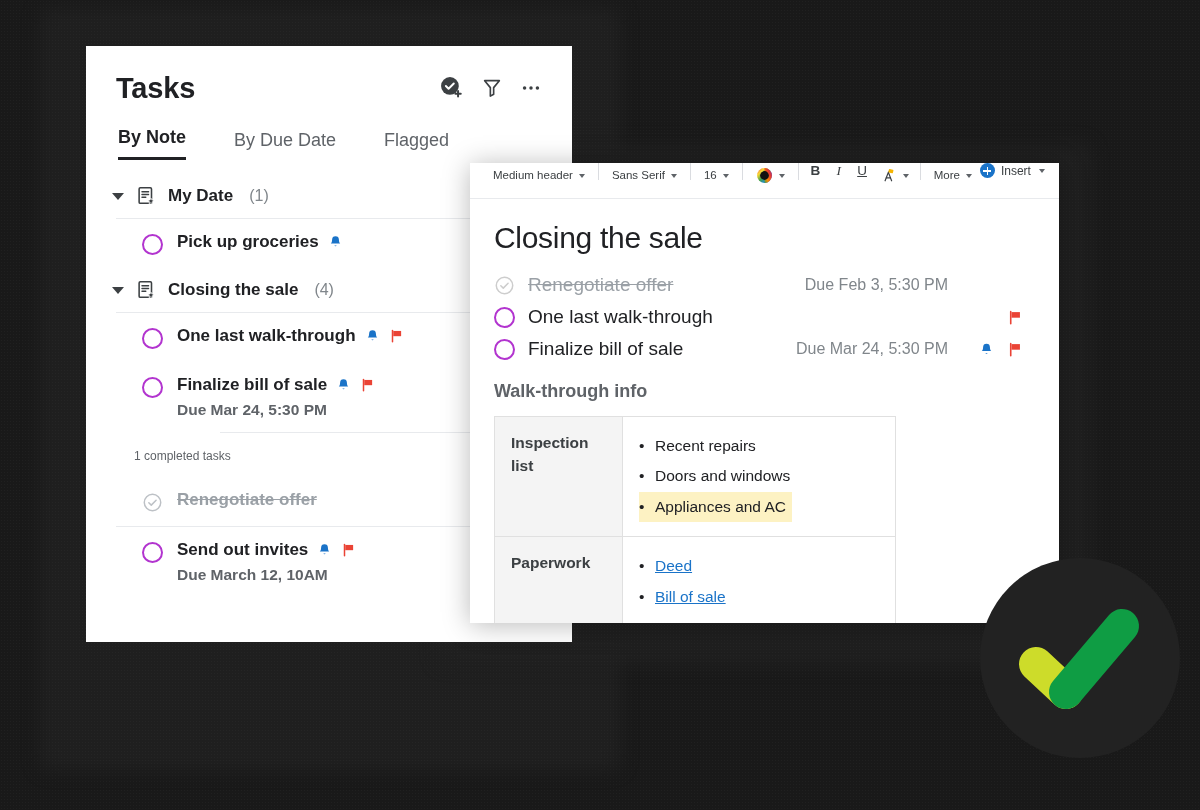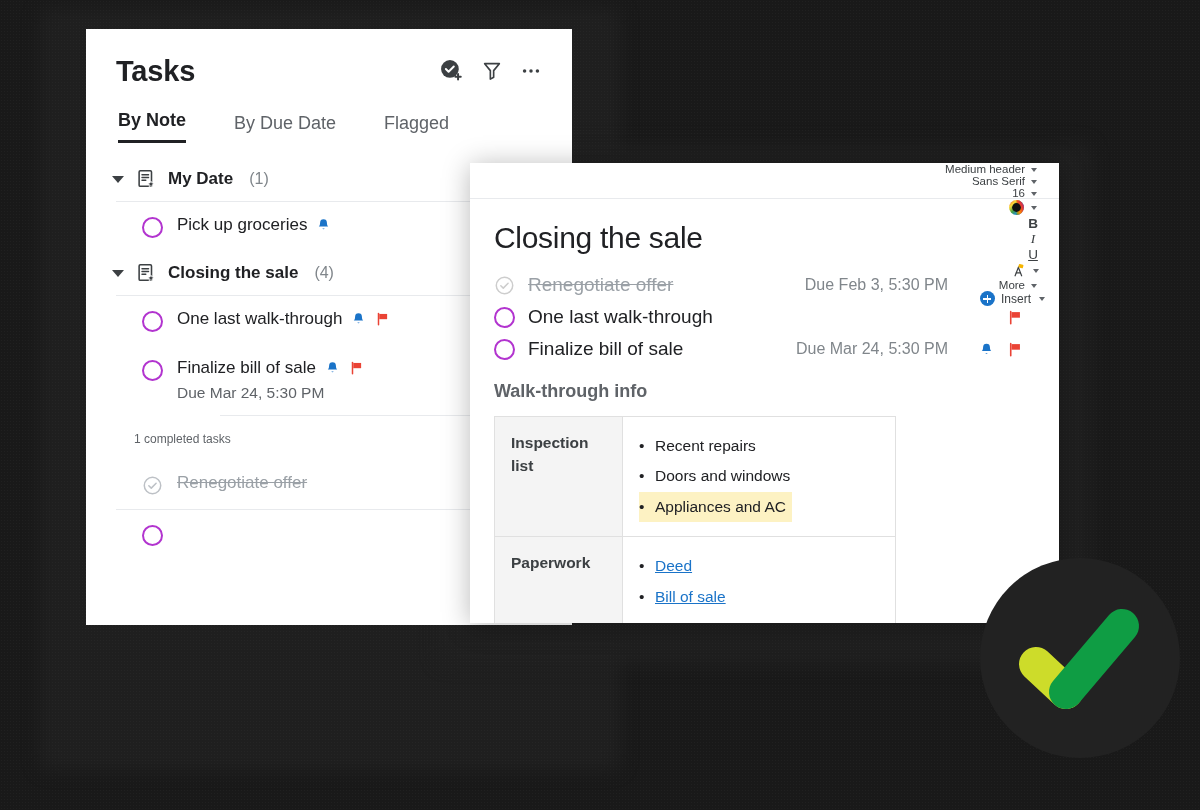--- a/index.html
+++ b/index.html
@@ -40,21 +40,21 @@
       radial-gradient(rgba(255,255,255,.055) .6px, transparent .7px),
       radial-gradient(rgba(0,0,0,.5) .6px, transparent .7px);
     background-size: 3px 3px, 4px 4px;
     background-position: 0 0, 2px 1px;
   }
 
   
   #tasks-panel {
     position: absolute;
     left: 86px;
-    top: 29px;
+    top: 46px;
     width: 486px;
     height: 596px;
     background: #ffffff;
     overflow: hidden;
   }
 
   .tasks-header {
     display: flex;
     align-items: center;
     padding: 26px 30px 0 30px;
@@ -124,20 +124,21 @@
     background: #e8eaed;
     margin-left: 30px;
   }
   .divider.indent { margin-left: 134px; }
 
   .task-row {
     display: flex;
     align-items: flex-start;
     gap: 14px;
     padding: 13px 30px 13px 56px;
+    font-weight: bold;
   }
   .circle {
     width: 21px; height: 21px;
     border: 2px solid #b234cf;
     border-radius: 50%;
     flex: 0 0 auto;
     margin-top: 2px;
     cursor: pointer;
     background: transparent;
   }
@@ -169,26 +170,25 @@
     top: 163px;
     width: 589px;
     height: 460px;
     background: #ffffff;
     overflow: hidden;
     box-shadow: 0 2px 26px rgba(0,0,0,.28);
   }
 
   .toolbar {
     display: flex;
-    align-items: flex-end;
+    align-items: flex-start;
     height: 36px;
     padding: 0 14px 0 15px;
     border-bottom: 1px solid #e8eaed;
     gap: 0;
-    flex-direction: column;
   }
   .tb-item {
     display: flex;
     align-items: center;
     gap: 4px;
     font-size: 11.5px;
     color: #3c4043;
     padding: 0 8px;
     height: 24px;
     border-radius: 3px;
@@ -467,20 +467,34 @@
         <div class="task-line">
           <span class="task-text">Renegotiate offer</span>
         </div>
       </div>
     </div>
 
     <div class="divider"></div>
 
     <div class="task-row">
       <span class="circle"></span>
+      <div class="task-body">
+        <div class="task-line">
+          <span class="task-text">Send out invites</span>
+          <svg width="15" height="16" viewBox="0 0 24 24">
+            <path d="M12 2.6a5.4 5.4 0 0 0-5.4 5.4c0 5-2.1 6.4-2.1 6.4h15s-2.1-1.4-2.1-6.4A5.4 5.4 0 0 0 12 2.6z" fill="#1a73c8"></path>
+            <path d="M10.2 17.6a2 2 0 0 0 3.6 0z" fill="#1a73c8"></path>
+          </svg>
+          <svg width="15" height="16" viewBox="0 0 24 24">
+            <path d="M5.6 3.2v18" stroke="#ea4335" stroke-width="2.4" stroke-linecap="round"></path>
+            <path d="M6.8 3.9h12.6v8.4H6.8z" fill="#ea4335"></path>
+          </svg>
+        </div>
+        <div class="task-due">Due March 12, 10AM</div>
+      </div>
     </div>
 
 
   </div>
 </div>
 
 <div id="note-panel">
 
   <div class="toolbar">
     <div class="tb-item">

